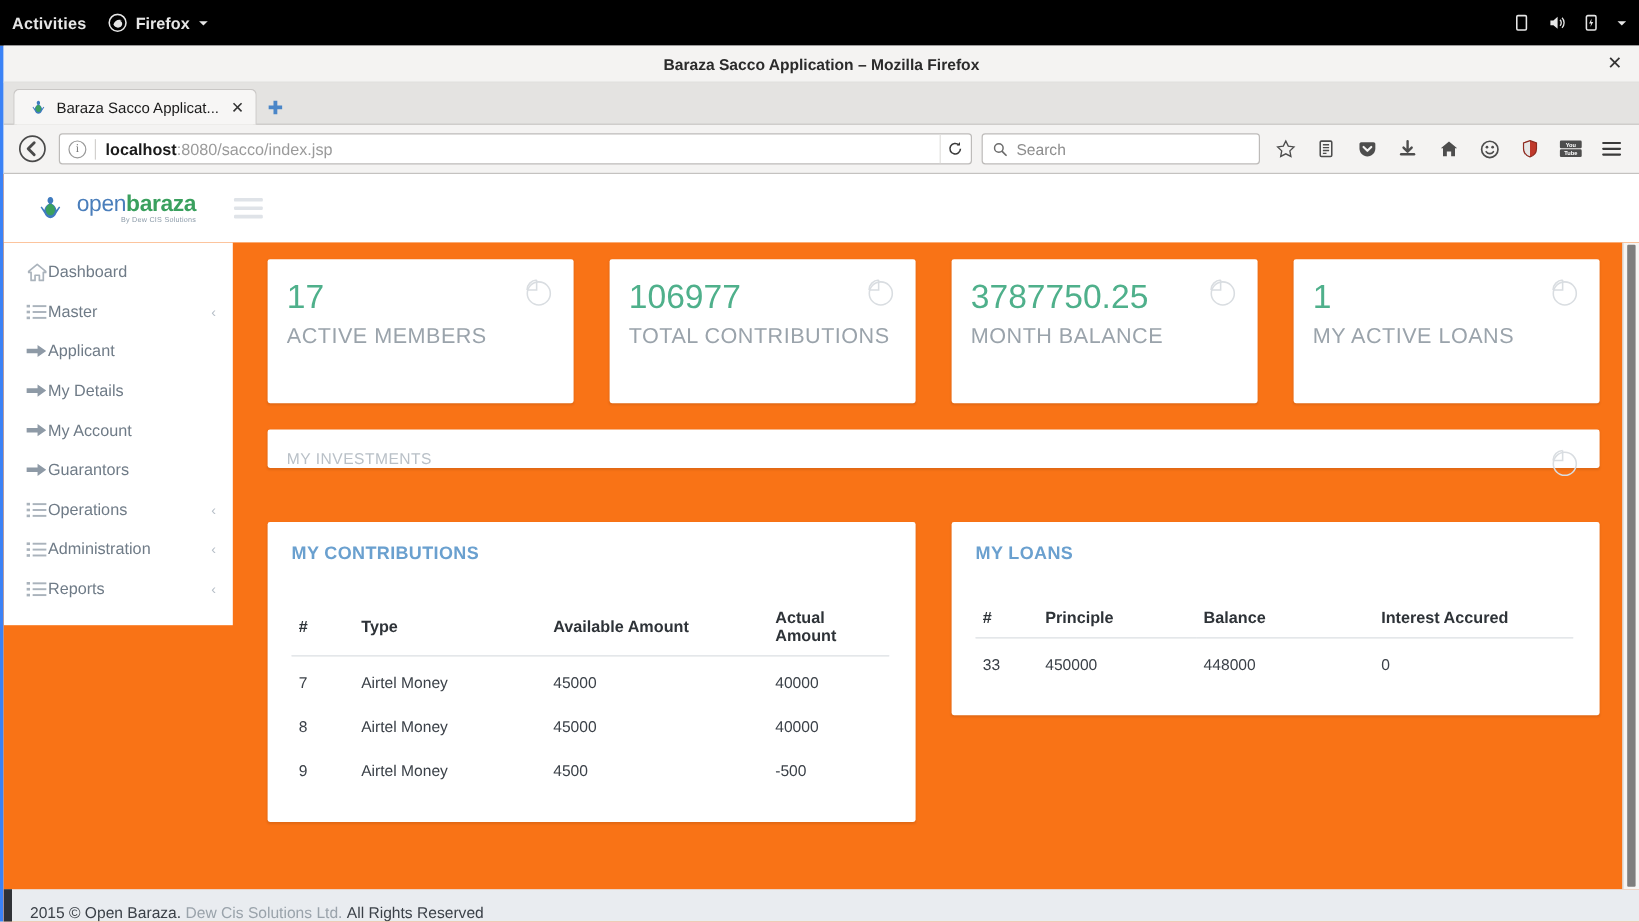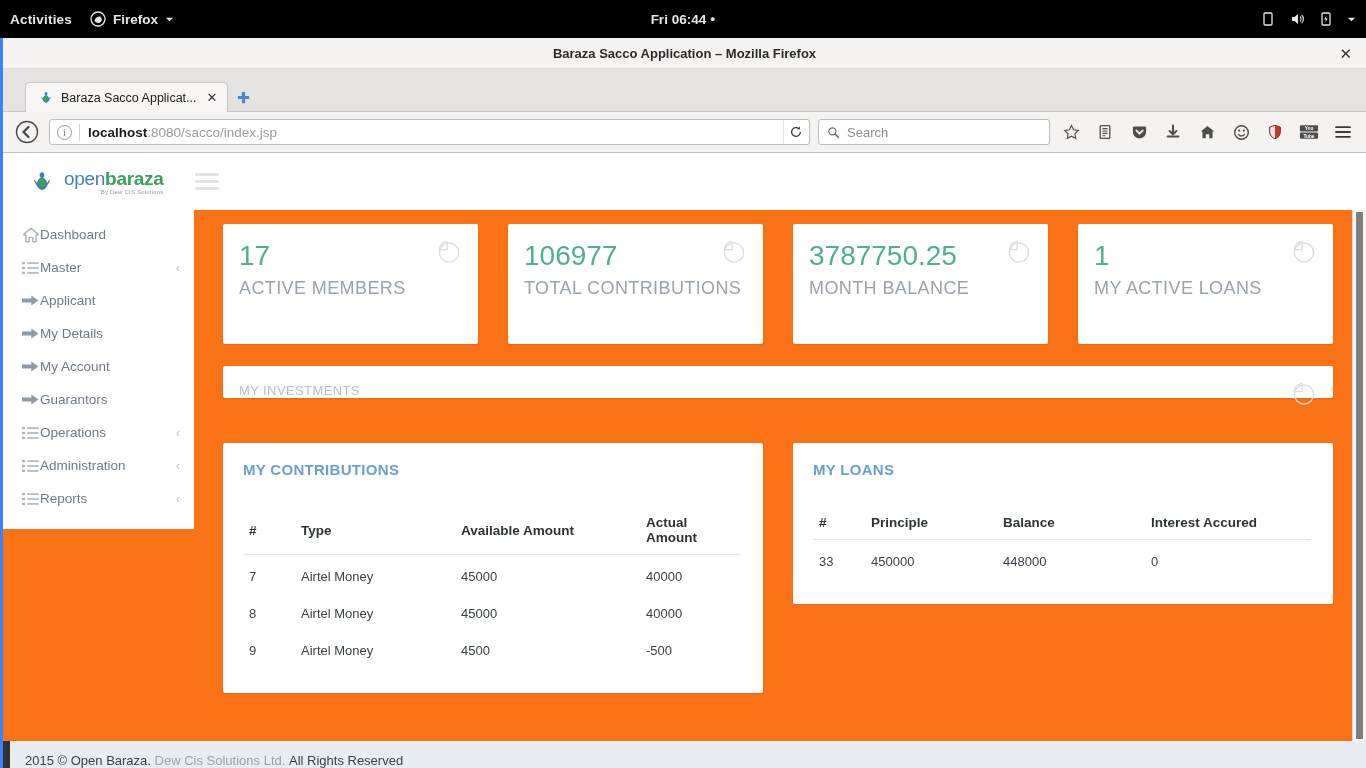--- a/index.html
+++ b/index.html
@@ -41,22 +41,22 @@
     border-bottom: 1px solid #dcdbda;
   }
   #ff-title { font-size: 13px; font-weight: bold; color: #2b2b2b; }
   #ff-close {
     position: absolute; right: 14px; top: 50%; transform: translateY(-50%);
     font-size: 15px; color: #333; cursor: pointer; line-height: 1;
   }
 
   
   #ff-tabstrip {
-    height: 43px; background: #e4e3e1; display: flex; align-items: flex-end;
-    padding-left: 22px; position: relative;
+    height: 35px; background: #e4e3e1; display: flex; align-items: flex-end;
+    padding-left: 8px; position: relative;
   }
   #ff-tabstrip::after {
     content: ""; position: absolute; left: 0; right: 0; bottom: 0;
     height: 1px; background: #c9c7c5;
   }
   .tab {
     height: 30px; display: flex; align-items: center; gap: 7px;
     padding: 0 10px 0 12px; background: #f7f6f5;
     border: 1px solid #c9c7c5; border-bottom: none;
     border-radius: 5px 5px 0 0; position: relative; z-index: 2;
@@ -226,23 +226,20 @@
     <span id="gnome-app">
       <svg class="sysicon" viewBox="0 0 16 16">
         <circle cx="8" cy="8" r="7" fill="none" stroke="#e6e6e6" stroke-width="1.3"></circle>
         <path d="M4.5 9.5c1-3 3-4.2 5.5-4 .6.05 1.2.3 1.6.8-.5-.2-1.1-.2-1.6 0 1 .3 1.7 1.2 1.8 2.3.2 2-1.6 3.6-3.6 3.5-1.6-.1-3-1.1-3.7-2.6z" fill="#e6e6e6"></path>
       </svg>
       <span>Firefox</span>
       <svg class="sysicon" style="width:9px;height:9px" viewBox="0 0 10 10">
           <path d="M1 3l4 4 4-4z" fill="#e6e6e6"></path>
         </svg>
     </span>
-  </div>
-  <div id="gnome-clock">
-    <span>Fri 06:44</span> <span style="font-size:9px;vertical-align:2px">●</span>
   </div>
   <div id="gnome-right">
     <svg class="sysicon" viewBox="0 0 16 16">
         <rect x="4" y="2" width="8" height="12" rx="1" fill="none" stroke="#e6e6e6" stroke-width="1.3"></rect>
       </svg>
     <svg class="sysicon" viewBox="0 0 16 16">
       <path d="M3 6h2.5L9 3v10L5.5 10H3z" fill="#e6e6e6"></path>
       <path d="M11 5.5a3.5 3.5 0 010 5M12.7 3.8a6 6 0 010 8.4" fill="none" stroke="#e6e6e6" stroke-width="1.1"></path>
     </svg>
     <svg class="sysicon" viewBox="0 0 16 16">

